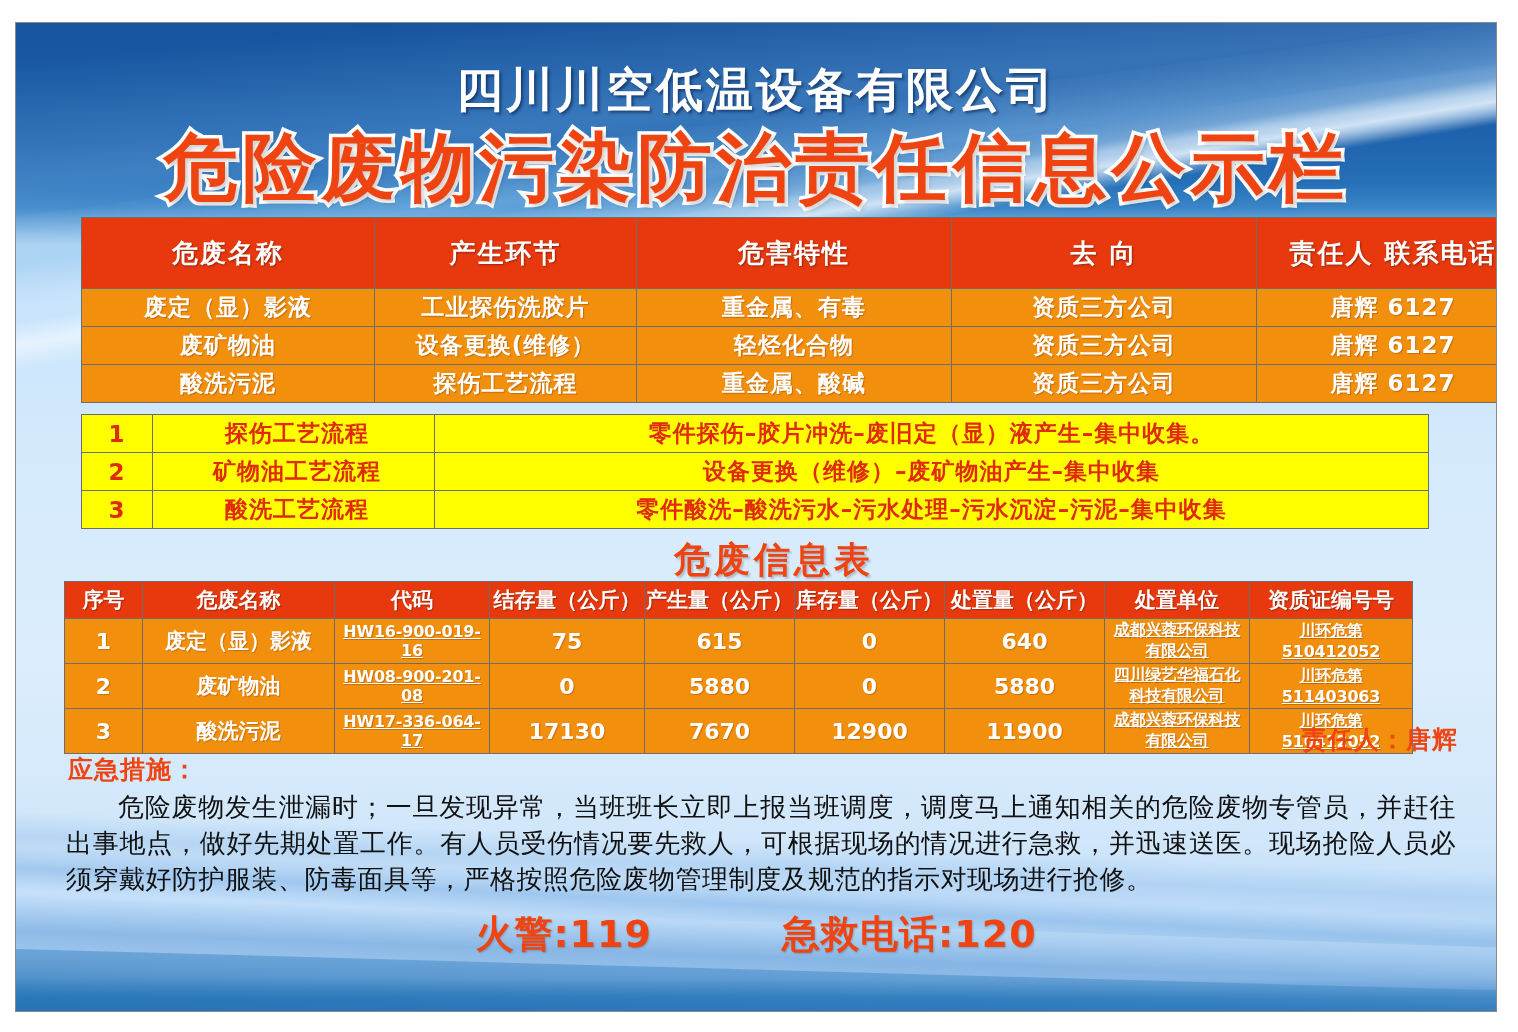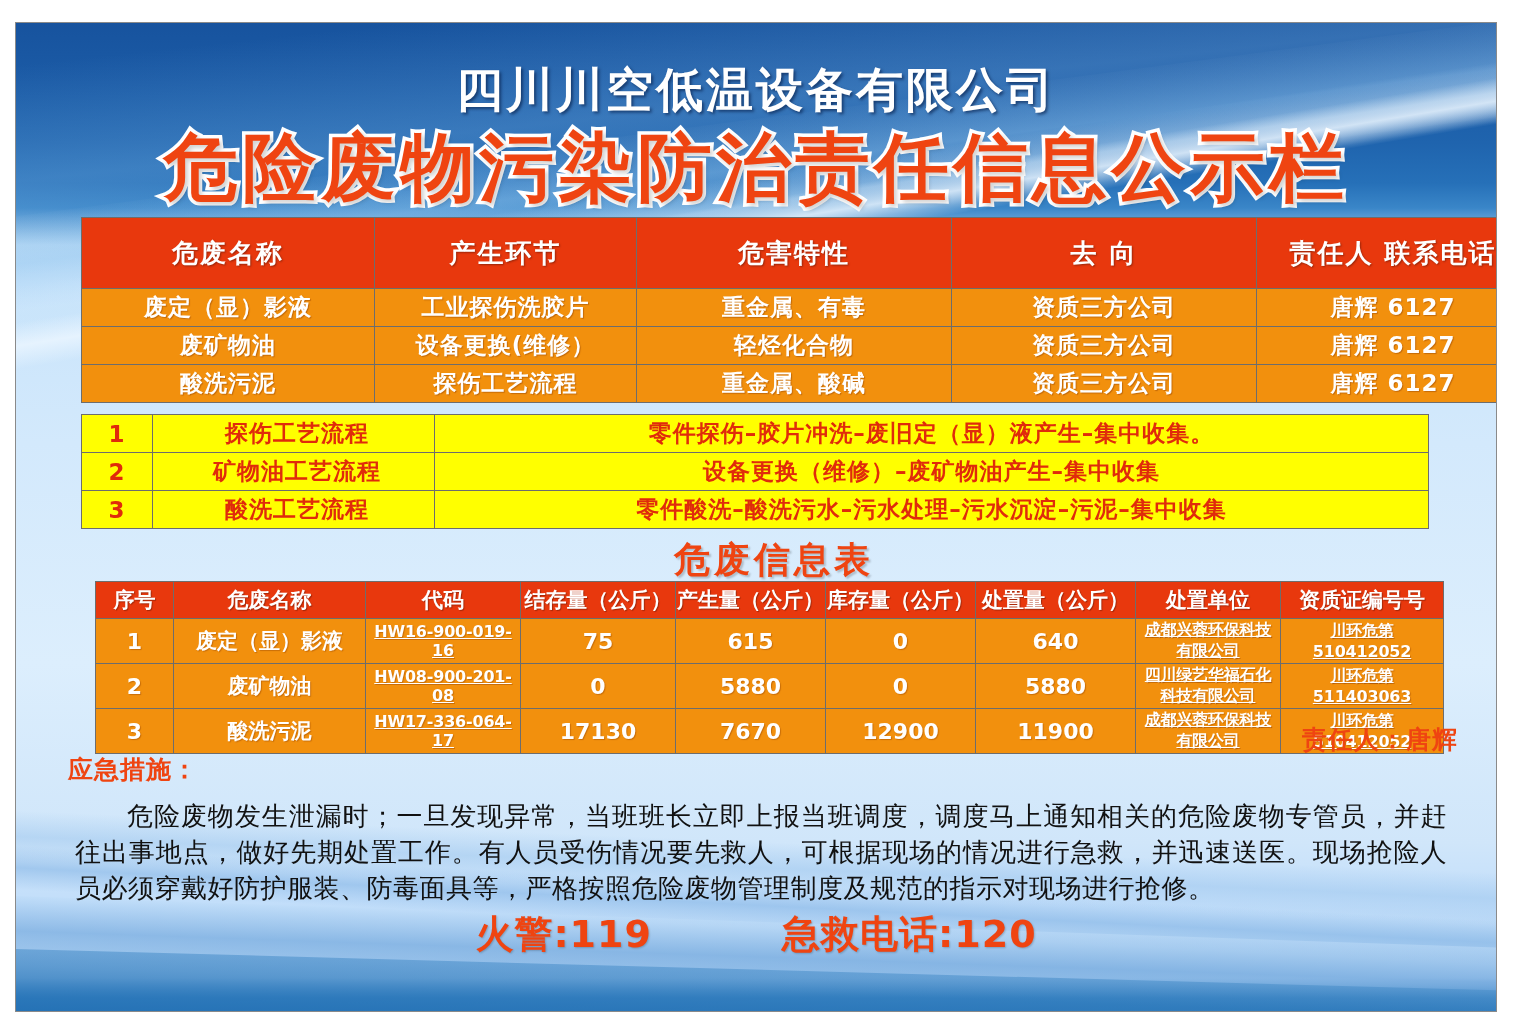--- a/index.html
+++ b/index.html
@@ -79,21 +79,21 @@
   }
   .t2 td.num{width:68px;}
   .t2 td.nm{width:272px;padding-left:8px;}
 
   .sectionTitle{
     position:absolute;top:513px;left:0;width:1516px;text-align:center;
     font-size:36px;font-weight:bold;color:#ef4411;letter-spacing:4px;
     text-shadow:2px 2px 2px rgba(0,0,0,.2);
   }
 
-  .t3{left:79px;top:558px;width:1348px;}
+  .t3{left:48px;top:558px;width:1348px;}
   .t3 th{
     background:#e8380d;color:#fff;font-size:21px;font-weight:bold;
     height:34px;border:1px solid #6d6d6d;letter-spacing:0px;
     text-shadow:1px 1px 1px rgba(0,0,0,.3);
   }
   .t3 td{
     background:#f2900d;color:#ffffff;font-weight:bold;
     height:30px;text-align:center;border:1px solid #6d6d6d;
     font-size:22px;text-shadow:1px 1px 1px rgba(140,60,0,.4);
   }
@@ -103,21 +103,21 @@
   .statLine{position:absolute;top:700px;left:0;width:1480px;height:36px;}
   .statTime{position:absolute;left:180px;top:0;font-size:25px;font-weight:bold;color:#ef4411;letter-spacing:1px;}
   .statResp{position:absolute;right:38px;top:0;font-size:25px;font-weight:bold;color:#ef4411;letter-spacing:1px;margin-left:18px;}
 
   .emgLabel{position:absolute;left:52px;top:730px;font-size:25px;font-weight:bold;color:#ef4411;letter-spacing:1px;}
   .emgBody{
     position:absolute;left:50px;top:766px;width:1390px;
     font-size:26px;line-height:36px;color:#111111;text-align:justify;
     letter-spacing:.5px;
   }
-  .emgBody p{margin:9px;text-indent:2em;}
+  .emgBody p{margin:0;text-indent:2em;}
 
   .hotline{position:absolute;top:886px;left:0;width:1480px;text-align:center;}
   .hotline span{
     font-size:38px;font-weight:bold;color:#ef4411;letter-spacing:1px;
     text-shadow:1px 1px 2px rgba(0,0,0,.2);
   }
   .hotline .gap{display:inline-block;width:120px;}
 </style>
 </head>
 <body>

